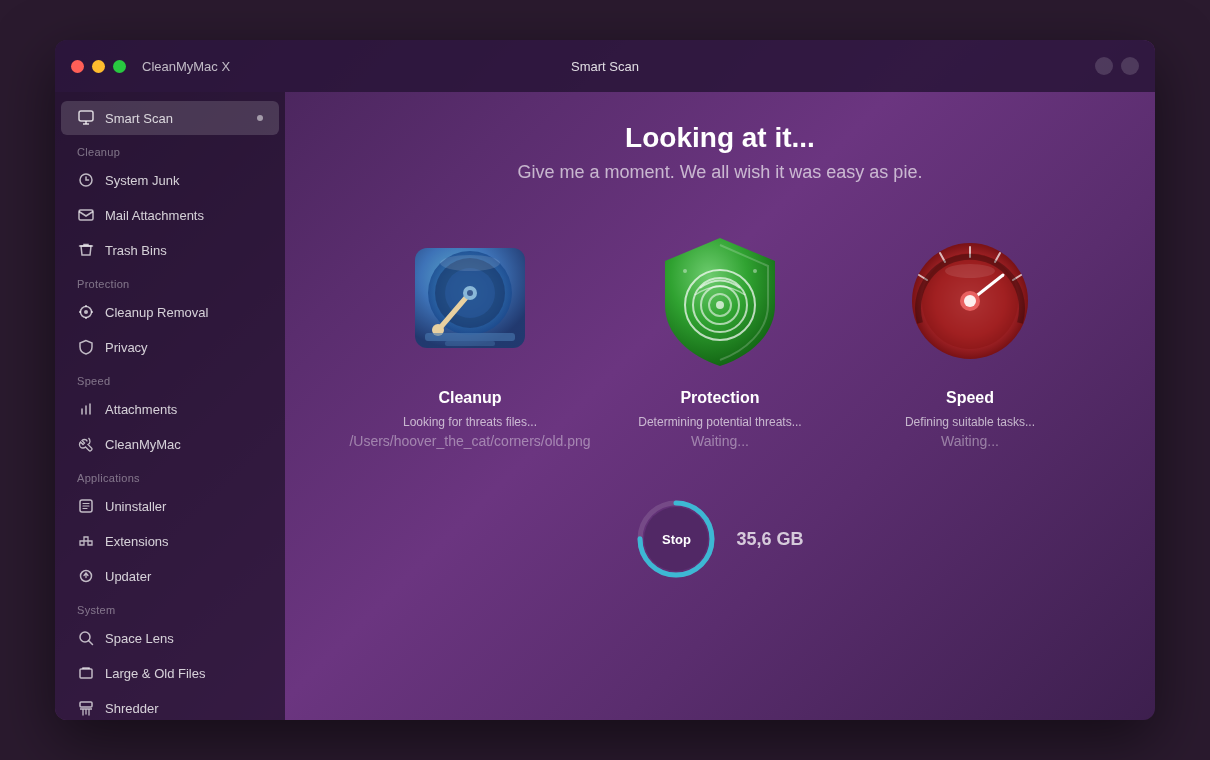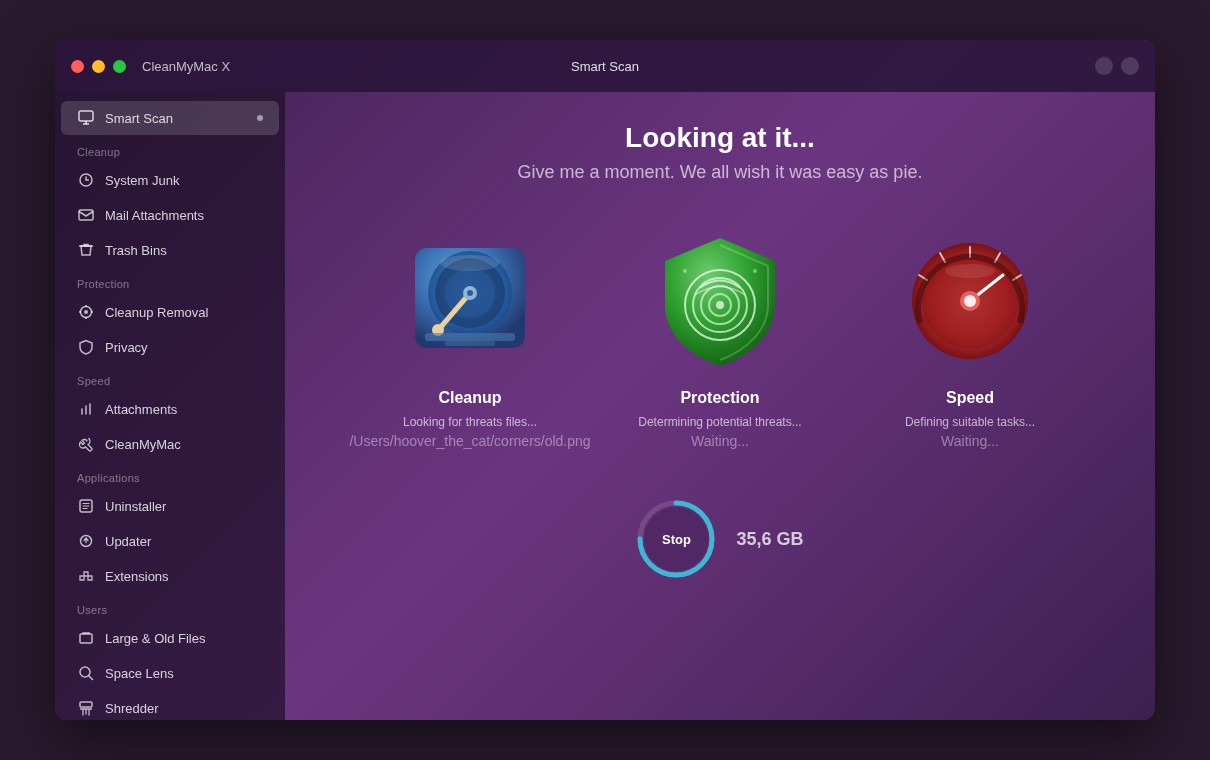--- a/index.html
+++ b/index.html
@@ -351,56 +351,56 @@
             <rect x="2" y="2" width="12" height="12" rx="2" stroke="rgba(255,255,255,0.7)" stroke-width="1.5" fill="none"></rect>
             <path d="M5 8h6M5 5.5h6M5 10.5h4" stroke="rgba(255,255,255,0.7)" stroke-width="1.2" stroke-linecap="round"></path>
           </svg>
         </span>
         <span>Uninstaller</span>
       </div>
 
       <div class="sidebar-item">
         <span class="icon">
           <svg width="16" height="16" viewBox="0 0 16 16" fill="none">
+            <path d="M2 8h4V4h4v4h4v4H10v-4H6v4H2V8Z" stroke="rgba(255,255,255,0.7)" stroke-width="1.3" fill="none"></path>
+          </svg>
+        </span>
+        <span>Extensions</span>
+      </div>
+
+      <div class="sidebar-item">
+        <span class="icon">
+          <svg width="16" height="16" viewBox="0 0 16 16" fill="none">
             <circle cx="8" cy="8" r="5.5" stroke="rgba(255,255,255,0.7)" stroke-width="1.5" fill="none"></circle>
             <path d="M8 5v4.5M6 7.5L8 5l2 2.5" stroke="rgba(255,255,255,0.7)" stroke-width="1.3" stroke-linecap="round" stroke-linejoin="round"></path>
           </svg>
         </span>
         <span>Updater</span>
       </div>
 
-      <div class="sidebar-item">
-        <span class="icon">
-          <svg width="16" height="16" viewBox="0 0 16 16" fill="none">
-            <path d="M2 8h4V4h4v4h4v4H10v-4H6v4H2V8Z" stroke="rgba(255,255,255,0.7)" stroke-width="1.3" fill="none"></path>
-          </svg>
-        </span>
-        <span>Extensions</span>
-      </div>
-
-      <div class="sidebar-section-label">Users</div>
+      <div class="sidebar-section-label">System</div>
+
+      <div class="sidebar-item">
+        <span class="icon">
+          <svg width="16" height="16" viewBox="0 0 16 16" fill="none">
+            <circle cx="7" cy="7" r="5" stroke="rgba(255,255,255,0.7)" stroke-width="1.5" fill="none"></circle>
+            <line x1="11" y1="11" x2="14.5" y2="14.5" stroke="rgba(255,255,255,0.7)" stroke-width="1.5" stroke-linecap="round"></line>
+          </svg>
+        </span>
+        <span>Space Lens</span>
+      </div>
 
       <div class="sidebar-item">
         <span class="icon">
           <svg width="16" height="16" viewBox="0 0 16 16" fill="none">
             <rect x="2" y="4" width="12" height="9" rx="1" stroke="rgba(255,255,255,0.7)" stroke-width="1.5" fill="none"></rect>
             <path d="M5 4V3h6v1" stroke="rgba(255,255,255,0.7)" stroke-width="1.5"></path>
           </svg>
         </span>
         <span>Large &amp; Old Files</span>
-      </div>
-
-      <div class="sidebar-item">
-        <span class="icon">
-          <svg width="16" height="16" viewBox="0 0 16 16" fill="none">
-            <circle cx="7" cy="7" r="5" stroke="rgba(255,255,255,0.7)" stroke-width="1.5" fill="none"></circle>
-            <line x1="11" y1="11" x2="14.5" y2="14.5" stroke="rgba(255,255,255,0.7)" stroke-width="1.5" stroke-linecap="round"></line>
-          </svg>
-        </span>
-        <span>Space Lens</span>
       </div>
 
       <div class="sidebar-item">
         <span class="icon">
           <svg width="16" height="16" viewBox="0 0 16 16" fill="none">
             <rect x="2" y="2" width="12" height="5" rx="1" stroke="rgba(255,255,255,0.7)" stroke-width="1.5" fill="none"></rect>
             <line x1="5" y1="10" x2="5" y2="15" stroke="rgba(255,255,255,0.7)" stroke-width="1.3" stroke-linecap="round"></line>
             <line x1="8" y1="10" x2="8" y2="14" stroke="rgba(255,255,255,0.7)" stroke-width="1.3" stroke-linecap="round"></line>
             <line x1="11" y1="10" x2="11" y2="15" stroke="rgba(255,255,255,0.7)" stroke-width="1.3" stroke-linecap="round"></line>
             <line x1="2" y1="9" x2="14" y2="9" stroke="rgba(255,255,255,0.7)" stroke-width="1.5"></line>

